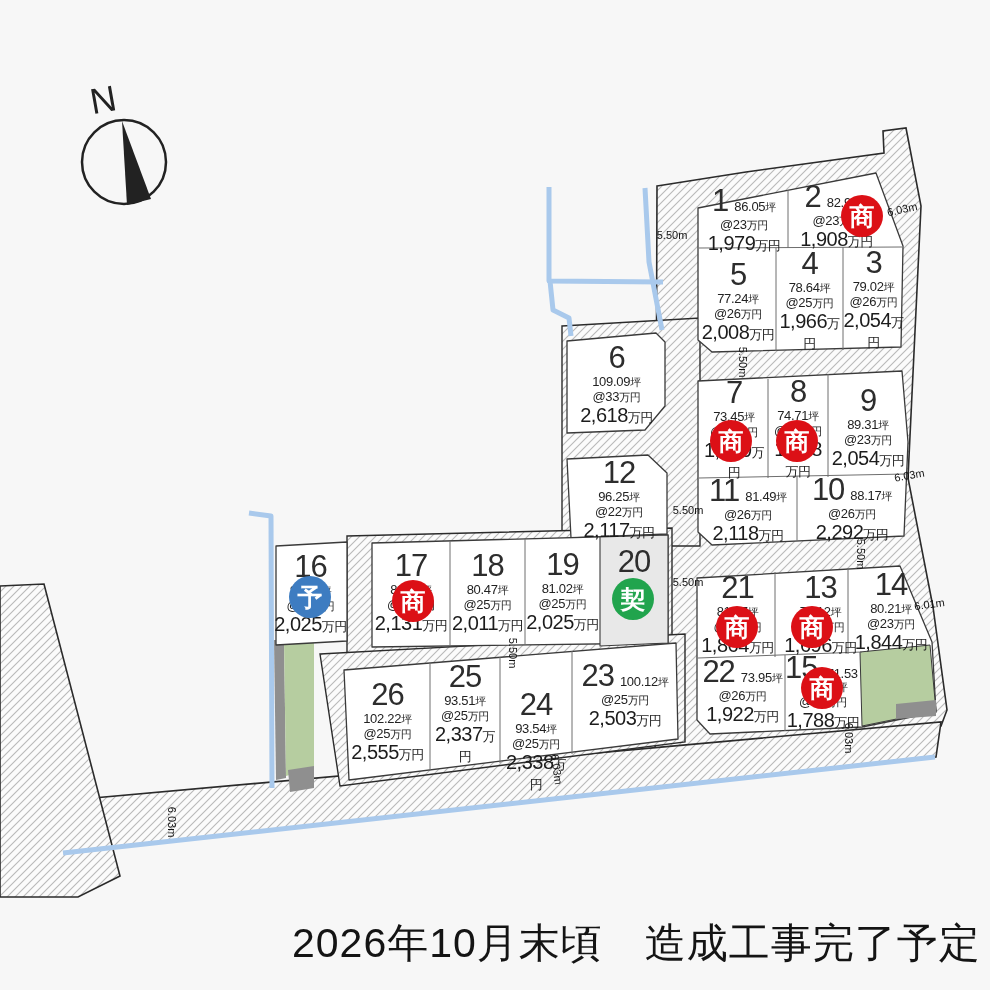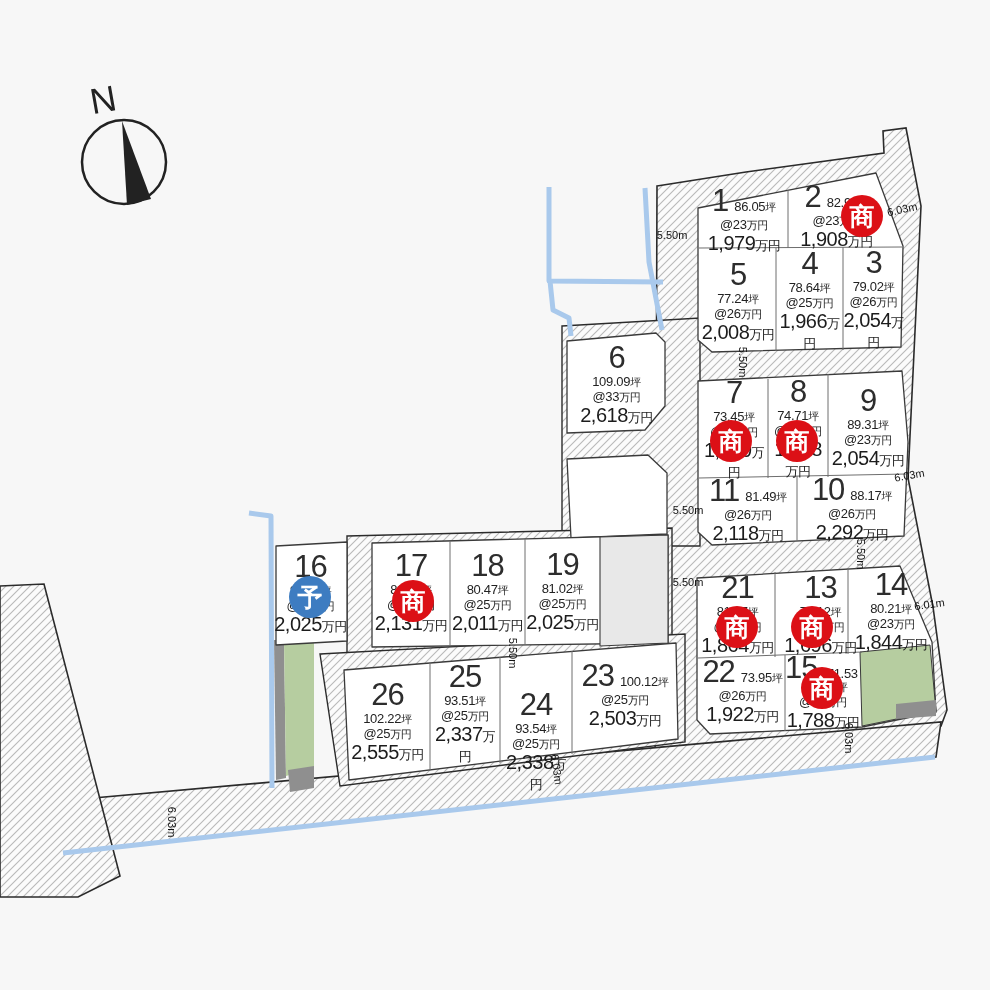--- a/index.html
+++ b/index.html
@@ -180,20 +180,26 @@
         <div class="price"><span class="v">2,292</span><span class="u">万円</span></div>
       </div>
       <div class="lot" style="left: 699px; top: 480px; width: 98px; height: 58px;">
         <div class="l1">
           <span class="num">11</span>
           <span class="area"><span class="v">81.49</span><span class="u">坪</span></span>
         </div>
         <div class="rate"><span class="v">@26</span><span class="u">万円</span></div>
         <div class="price"><span class="v">2,118</span><span class="u">万円</span></div>
       </div>
+      <div class="lot" style="left: 570px; top: 458px; width: 98px; height: 80px;">
+        <div class="num">12</div>
+        <div class="area"><span class="v">96.25</span><span class="u">坪</span></div>
+        <div class="rate"><span class="v">@22</span><span class="u">万円</span></div>
+        <div class="price"><span class="v">2,117</span><span class="u">万円</span></div>
+      </div>
       <div class="lot" style="left: 775px; top: 570px; width: 91px; height: 86px;">
         <div class="num">13</div>
         <div class="area"><span class="v">77.12</span><span class="u">坪</span></div>
         <div class="rate"><span class="v">@22</span><span class="u">万円</span></div>
         <div class="price"><span class="v">1,696</span><span class="u">万円</span></div>
         <div class="badge" style="background: rgb(220, 16, 22); left: 16px; top: 36px;">商</div>
       </div>
       <div class="lot" style="left: 848px; top: 568px; width: 86px; height: 84px;">
         <div class="num">14</div>
         <div class="area"><span class="v">80.21</span><span class="u">坪</span></div>
@@ -228,20 +234,24 @@
         <div class="area"><span class="v">80.47</span><span class="u">坪</span></div>
         <div class="rate"><span class="v">@25</span><span class="u">万円</span></div>
         <div class="price"><span class="v">2,011</span><span class="u">万円</span></div>
       </div>
       <div class="lot" style="left: 525px; top: 540px; width: 75px; height: 100px;">
         <div class="num">19</div>
         <div class="area"><span class="v">81.02</span><span class="u">坪</span></div>
         <div class="rate"><span class="v">@25</span><span class="u">万円</span></div>
         <div class="price"><span class="v">2,025</span><span class="u">万円</span></div>
       </div>
+      <div class="lot onlynum" style="left: 600px; top: 538px; width: 68px; height: 102px;">
+        <div class="num">20</div>
+        <div class="badge" style="background: rgb(33, 164, 77); left: 12px; top: 40px;">契</div>
+      </div>
       <div class="lot" style="left: 700px; top: 572px; width: 75px; height: 83px;">
         <div class="num">21</div>
         <div class="area"><span class="v">81.07</span><span class="u">坪</span></div>
         <div class="rate"><span class="v">@23</span><span class="u">万円</span></div>
         <div class="price"><span class="v">1,864</span><span class="u">万円</span></div>
         <div class="badge" style="background: rgb(220, 16, 22); left: 16px; top: 34px;">商</div>
       </div>
       <div class="lot" style="left: 700px; top: 657px; width: 85px; height: 66px;">
         <div class="l1">
           <span class="num">22</span>
@@ -271,13 +281,14 @@
         <div class="price"><span class="v">2,337</span><span class="u">万円</span></div>
       </div>
       <div class="lot" style="left: 345px; top: 665px; width: 85px; height: 110px;">
         <div class="num">26</div>
         <div class="area"><span class="v">102.22</span><span class="u">坪</span></div>
         <div class="rate"><span class="v">@25</span><span class="u">万円</span></div>
         <div class="price"><span class="v">2,555</span><span class="u">万円</span></div>
       </div>
     </div>
 
+  <div id="caption">2026年10月末頃　造成工事完了予定</div>
 </div>
 
 </body></html>

